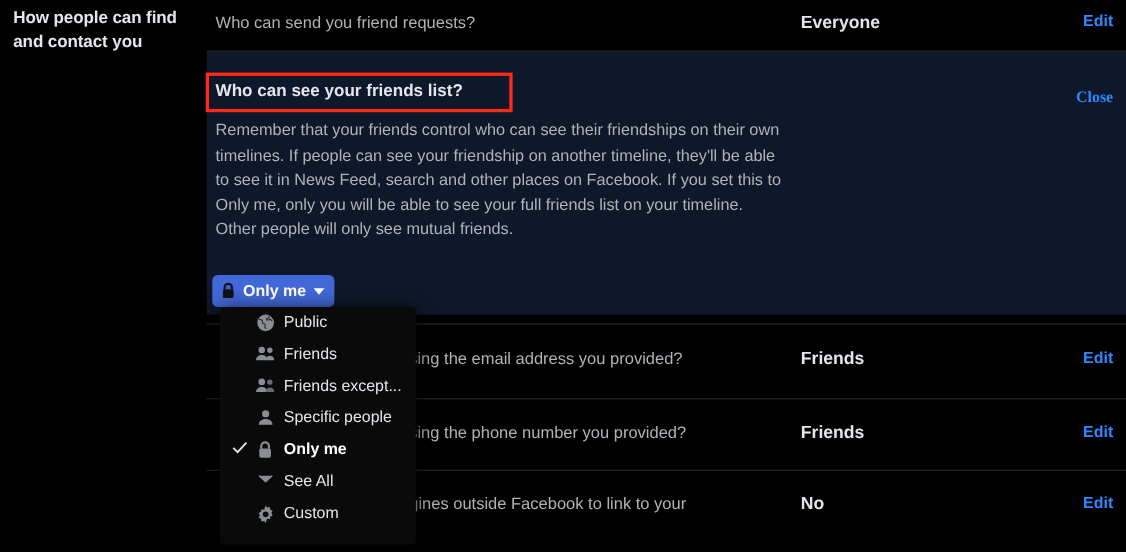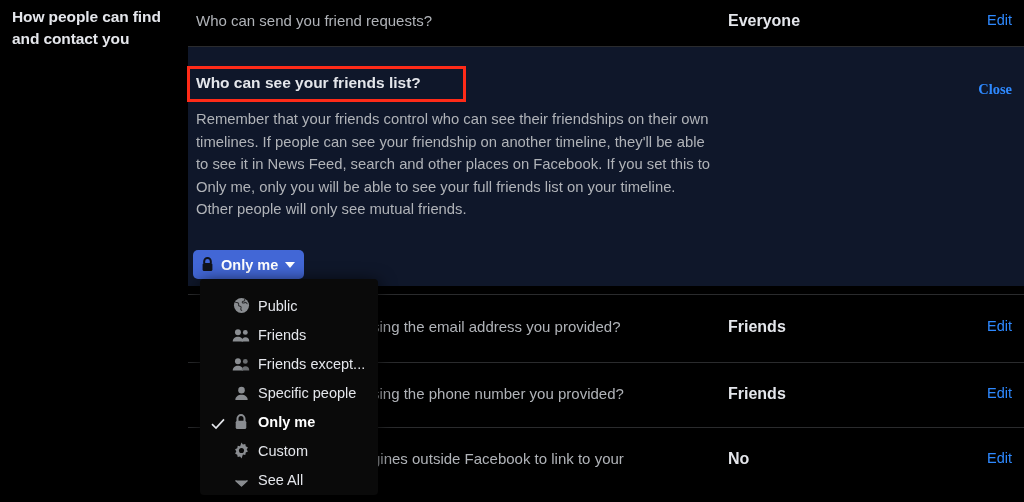--- a/index.html
+++ b/index.html
@@ -46,21 +46,21 @@
     font-size:16px;
     font-weight:bold;
     color:#e4e6eb;
     line-height:21px;
   }
 
   .edit {
     position:absolute;
     right:12px;
     font-size:14.5px;
-    font-weight:normal;
+    font-weight:bold;
     color:#2e89ff;
     line-height:21px;
     cursor:pointer;
   }
 
   .divider {
     position:absolute;
     left:188px;
     width:836px;
     height:1px;
@@ -141,21 +141,21 @@
     left:200px; top:279px;
     width:178px;
     background:#0a0a0a;
     border-radius:4px;
     box-shadow:0 4px 18px rgba(0,0,0,.9);
     padding:6px 0 7px 0;
     z-index:25;
   }
   .mi {
     display:flex;
-    align-items:flex-end;
+    align-items:flex-start;
     height:29px;
     padding-left:8px;
     cursor:pointer;
     position:relative;
   }
   .mi .check { width:20px; display:flex; justify-content:center; }
   .mi .ic { width:26px; display:flex; justify-content:center; align-items:center; }
   .mi .mlbl {
     font-size:14.5px;
     color:#e4e6eb;
@@ -285,32 +285,32 @@
           <path d="M3.5 7V4.6a3.5 3.5 0 0 1 7 0V7" fill="none" stroke="#8a8d91" stroke-width="2"></path>
           <rect x="1.7" y="6.7" width="10.6" height="8.4" rx="1.6" fill="#8a8d91"></rect>
         </svg>
       </span>
       <span class="mlbl">Only me</span>
     </div>
 
     <div class="mi">
       <span class="check"></span>
       <span class="ic">
+        <svg width="15" height="10" viewBox="0 0 15 10">
+          <path d="M1.5 2.5L7.5 8l6-5.5" fill="#8a8d91" stroke="#8a8d91" stroke-width="1.2" stroke-linejoin="round"></path>
+        </svg>
+      </span>
+      <span class="mlbl">See All</span>
+    </div>
+
+    <div class="mi">
+      <span class="check"></span>
+      <span class="ic">
         <svg width="17" height="17" viewBox="0 0 18 18">
           <path d="M9 0.6l1.5 2 2.5-.5.5 2.5 2.3 1.1-1.3 2.2 1.3 2.2-2.3 1.1-.5 2.5-2.5-.5L9 17.4l-1.5-2-2.5.5-.5-2.5-2.3-1.1 1.3-2.2L2.2 7.7l2.3-1.1.5-2.5 2.5.5z" fill="#8a8d91"></path>
           <circle cx="9" cy="9" r="2.7" fill="#0a0a0a"></circle>
         </svg>
       </span>
       <span class="mlbl">Custom</span>
     </div>
-
-    <div class="mi">
-      <span class="check"></span>
-      <span class="ic">
-        <svg width="15" height="10" viewBox="0 0 15 10">
-          <path d="M1.5 2.5L7.5 8l6-5.5" fill="#8a8d91" stroke="#8a8d91" stroke-width="1.2" stroke-linejoin="round"></path>
-        </svg>
-      </span>
-      <span class="mlbl">See All</span>
-    </div>
   </div>
 
 </div>
 
 </body></html>

